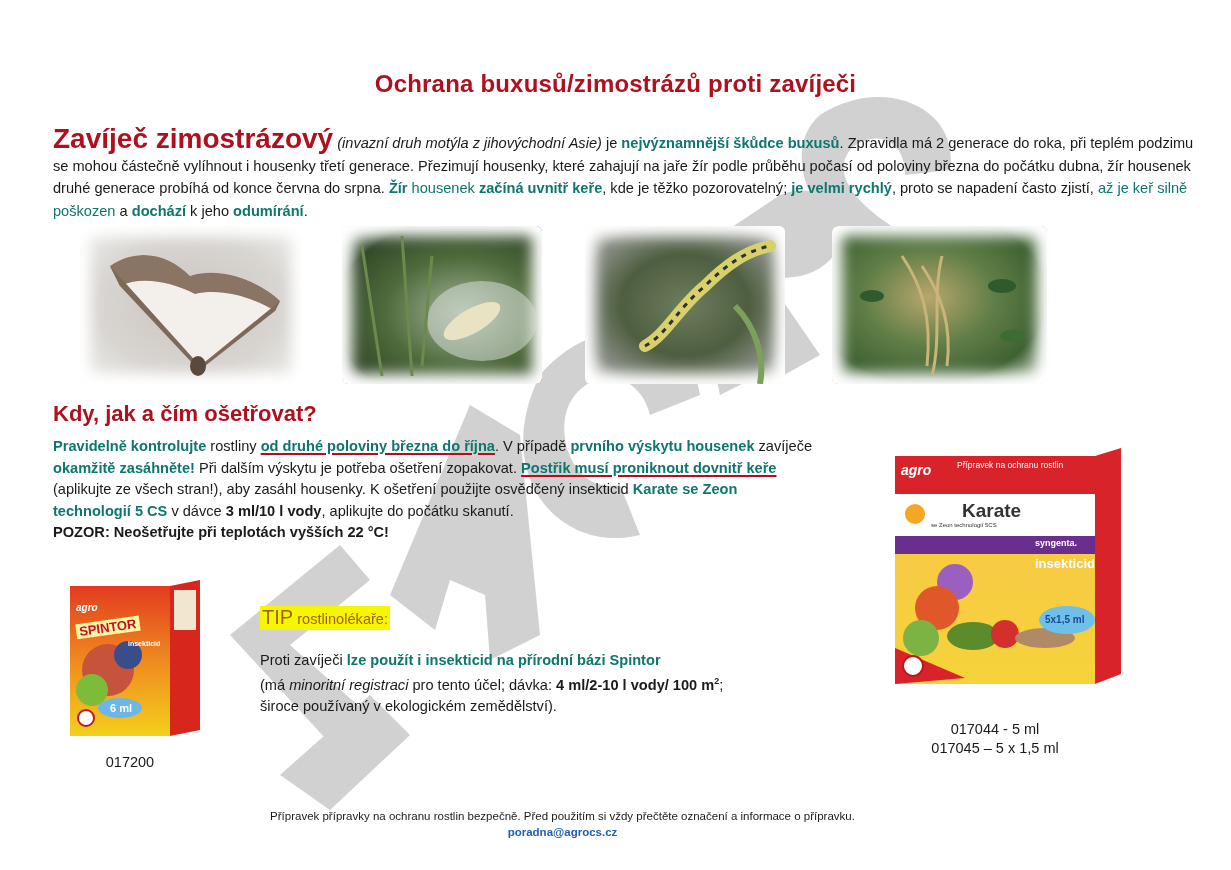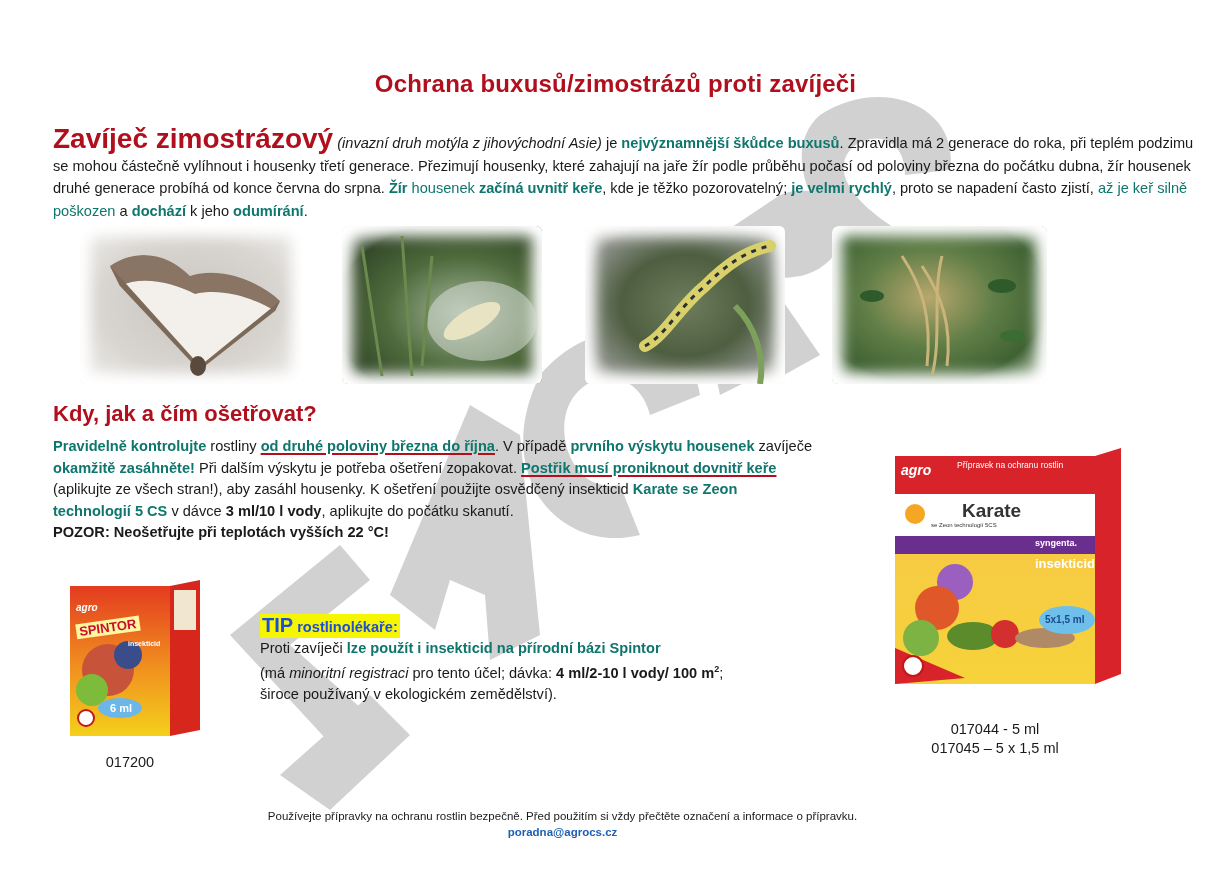--- a/index.html
+++ b/index.html
@@ -13,24 +13,24 @@
   .i { font-style:italic; }
   .title { left:0; top:70px; width:1231px; text-align:center; font-size:24px; font-weight:bold; color:#b0101e; letter-spacing:0.2px; }
   .intro { left:53px; top:128px; width:1150px; font-size:14.6px; line-height:22.5px; }
   .intro .lead { font-size:28px; font-weight:bold; color:#b0101e; }
   .photos { left:80px; top:226px; width:980px; height:160px; }
   .photo { position:absolute; top:0; height:158px; border-radius:6px;
            box-shadow:0 0 14px 10px #ffffff inset; overflow:hidden; }
   .h2 { left:53px; top:401px; font-size:22px; font-weight:bold; color:#b0101e; }
   .body2 { left:53px; top:436px; width:760px; font-size:14.6px; line-height:21.5px; }
   .tip { left:260px; top:606px; width:560px; font-size:14.6px; line-height:21px; }
-  .tip-head { display:inline-block; background:#f6f600; padding:1px 2px 0 2px; color:#1d4ed8; font-weight:bold;margin-top:8px; }
+  .tip-head { display:inline-block; background:#f6f600; padding:1px 2px 0 2px; color:#a16207; font-weight:normal; }
   .tip-head .big { font-size:20px; }
   .tip-head .small { font-size:14.6px; }
-  .tip-text { margin-top:0; }
+  .tip-text { margin-top:20px; }
   .box { position:absolute; }
   .caption { position:absolute; font-size:14.5px; text-align:center; }
   .footer { left:0; top:808px; width:1125px; text-align:center; font-size:11.5px; line-height:16px; }
   .footer .mail { color:#1f5fb4; font-weight:bold; }
   sup { font-size:9px; }
 </style>
 </head>
 <body>
 
 <svg class="watermark" viewBox="0 0 760 760">
@@ -158,15 +158,15 @@
   <div style="position:absolute; left:36px; top:52px; color:#333; font-weight:bold; font-size:19px;margin-left:31px;">Karate</div>
   <div style="position:absolute; left:36px; top:74px; color:#333; font-size:6px;">se Zeon technologií 5CS</div>
   <div style="position:absolute; left:140px; top:90px; color:#fff; font-size:9px; font-weight:bold;">syngenta.</div>
   <div style="position:absolute; left:140px; top:108px; color:#fff; font-size:13px; font-weight:bold;">insekticid</div>
   <div style="position:absolute; left:150px; top:166px; color:#1b4b8a; font-size:10px; font-weight:bold;">5x1,5 ml</div>
 </div>
 <div class="caption" style="left:900px; top:721px; width:190px; z-index:1;">017044 - 5 ml</div>
 <div class="caption" style="left:900px; top:740px; width:190px; z-index:1;">017045 – 5 x 1,5 ml</div>
 
 <div class="layer footer">
-  <div>Používejte přípravky na ochranu rostlin bezpečně. Před použitím si vždy přečtěte označení a informace o přípravku.</div>
+  <div>Přípravek přípravky na ochranu rostlin bezpečně. Před použitím si vždy přečtěte označení a informace o přípravku.</div>
   <div class="mail">poradna@agrocs.cz</div>
 </div>
 
 </body></html>

